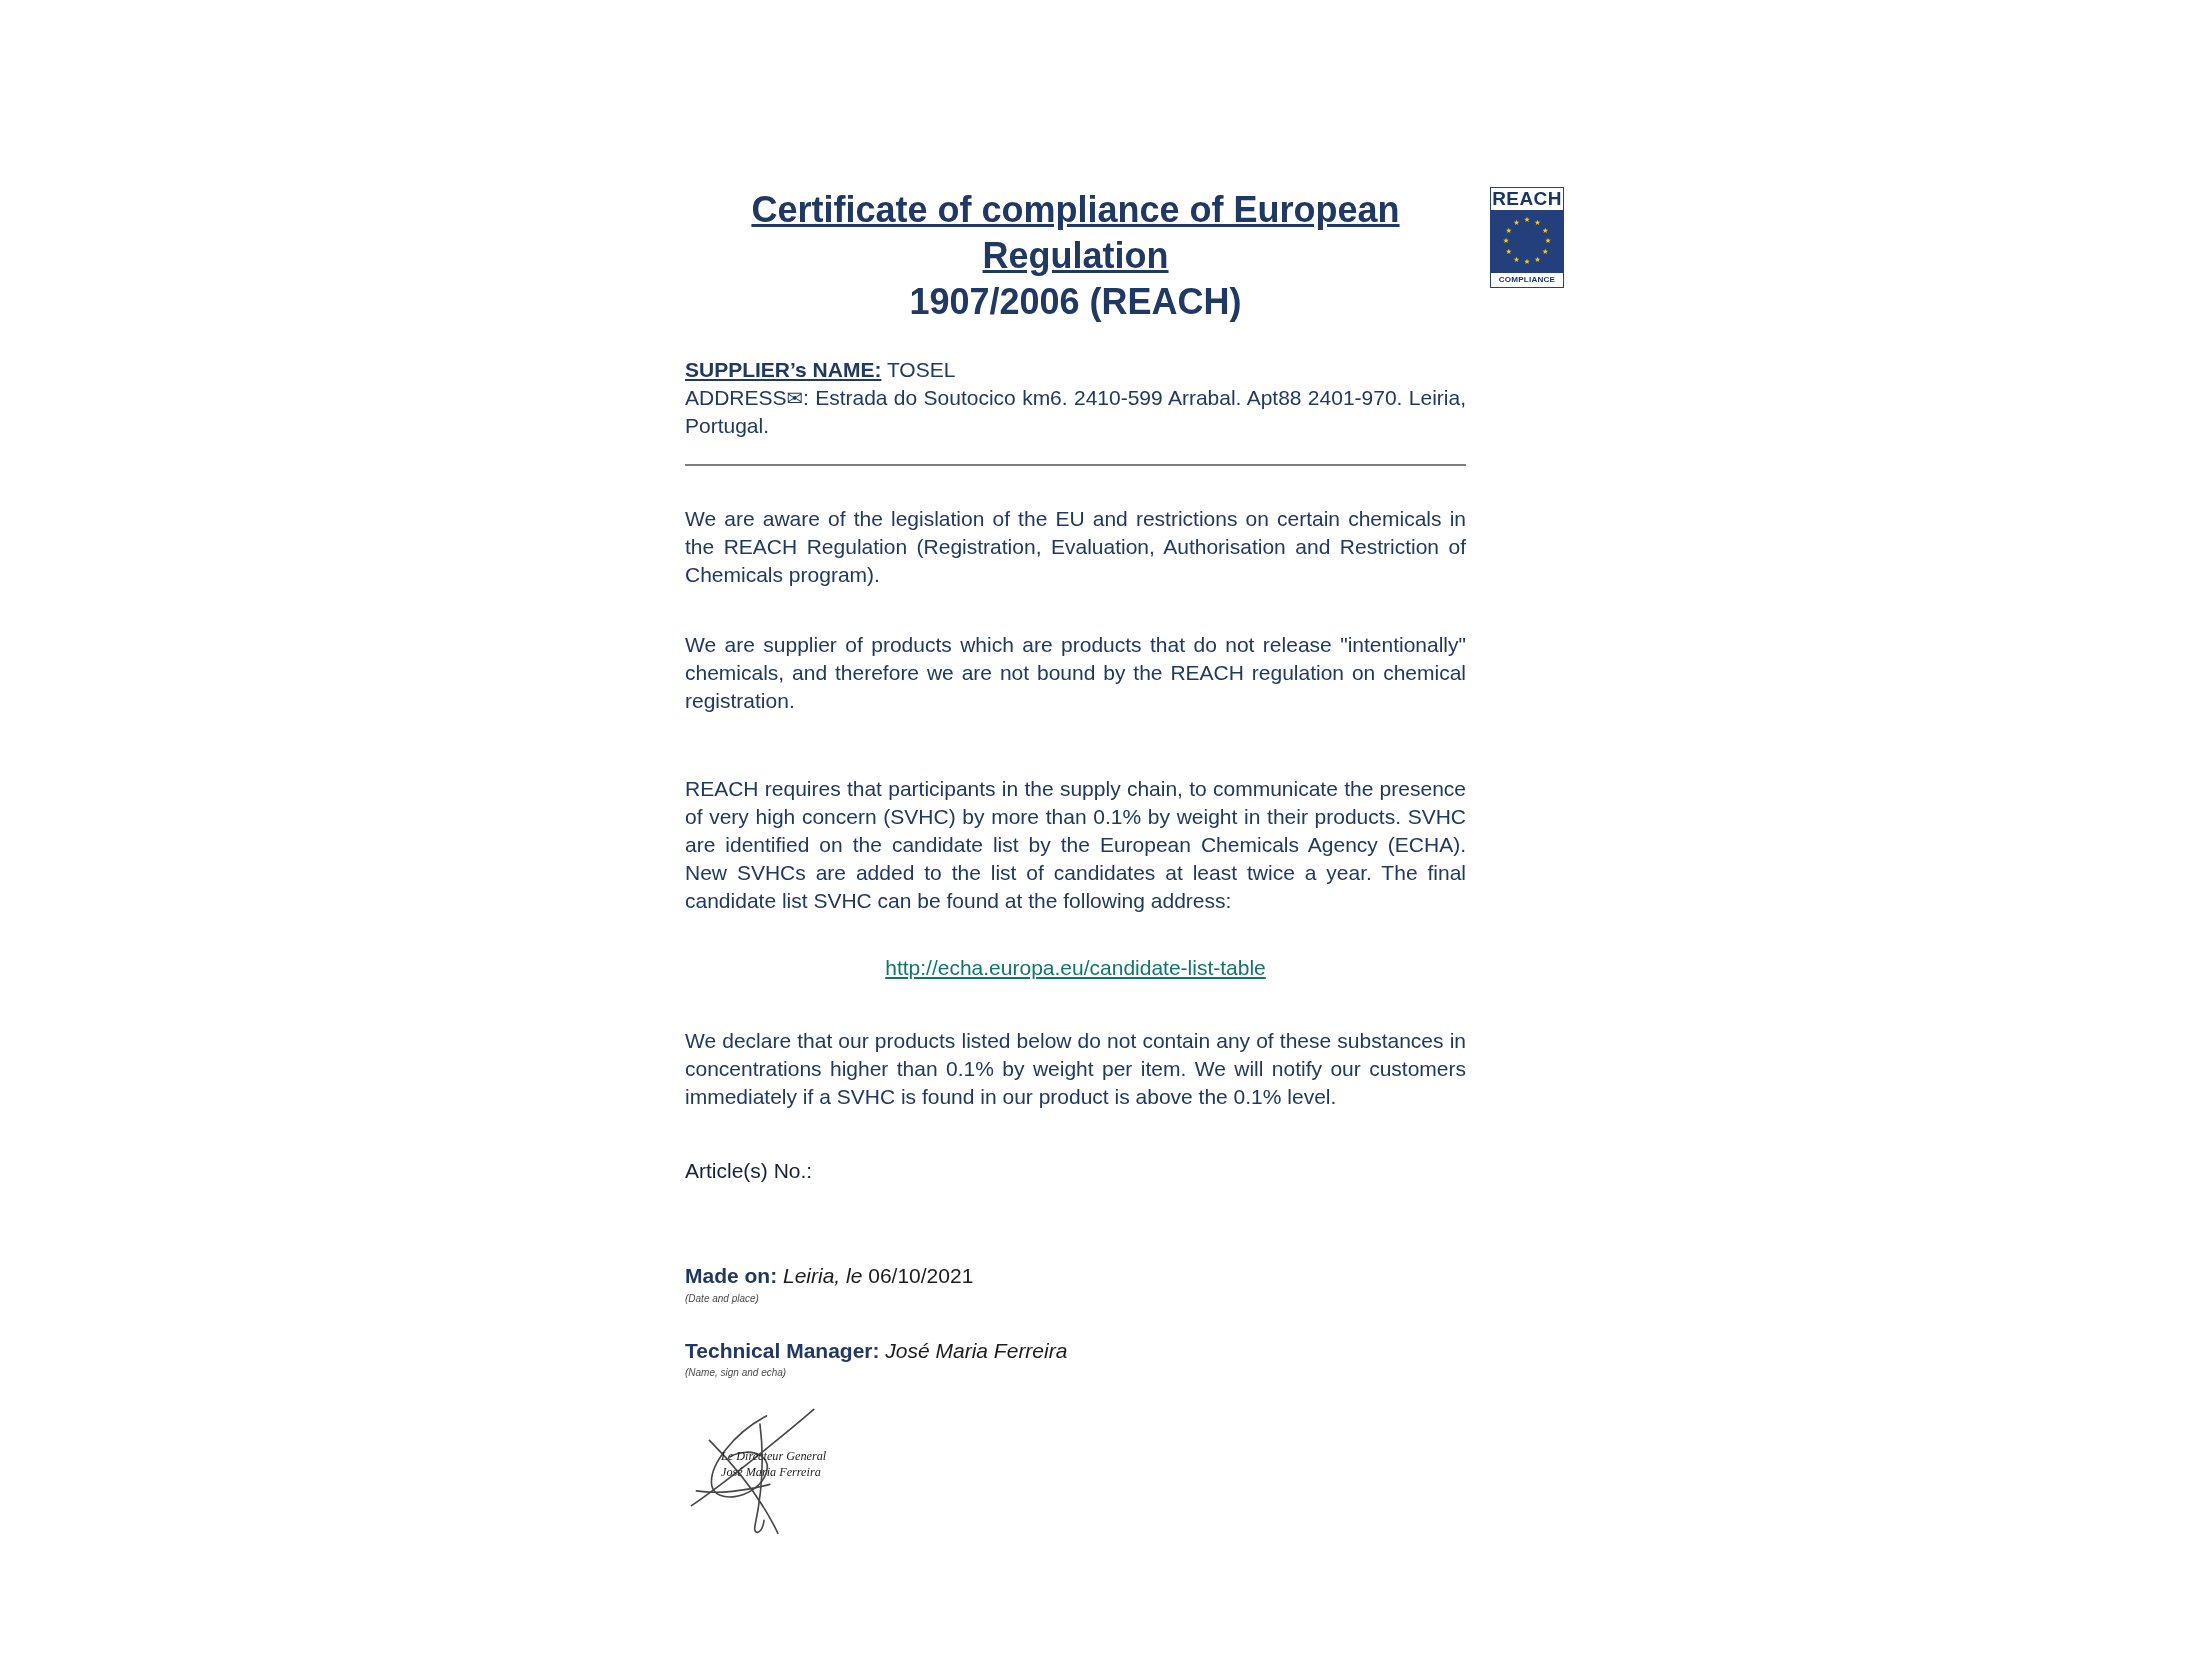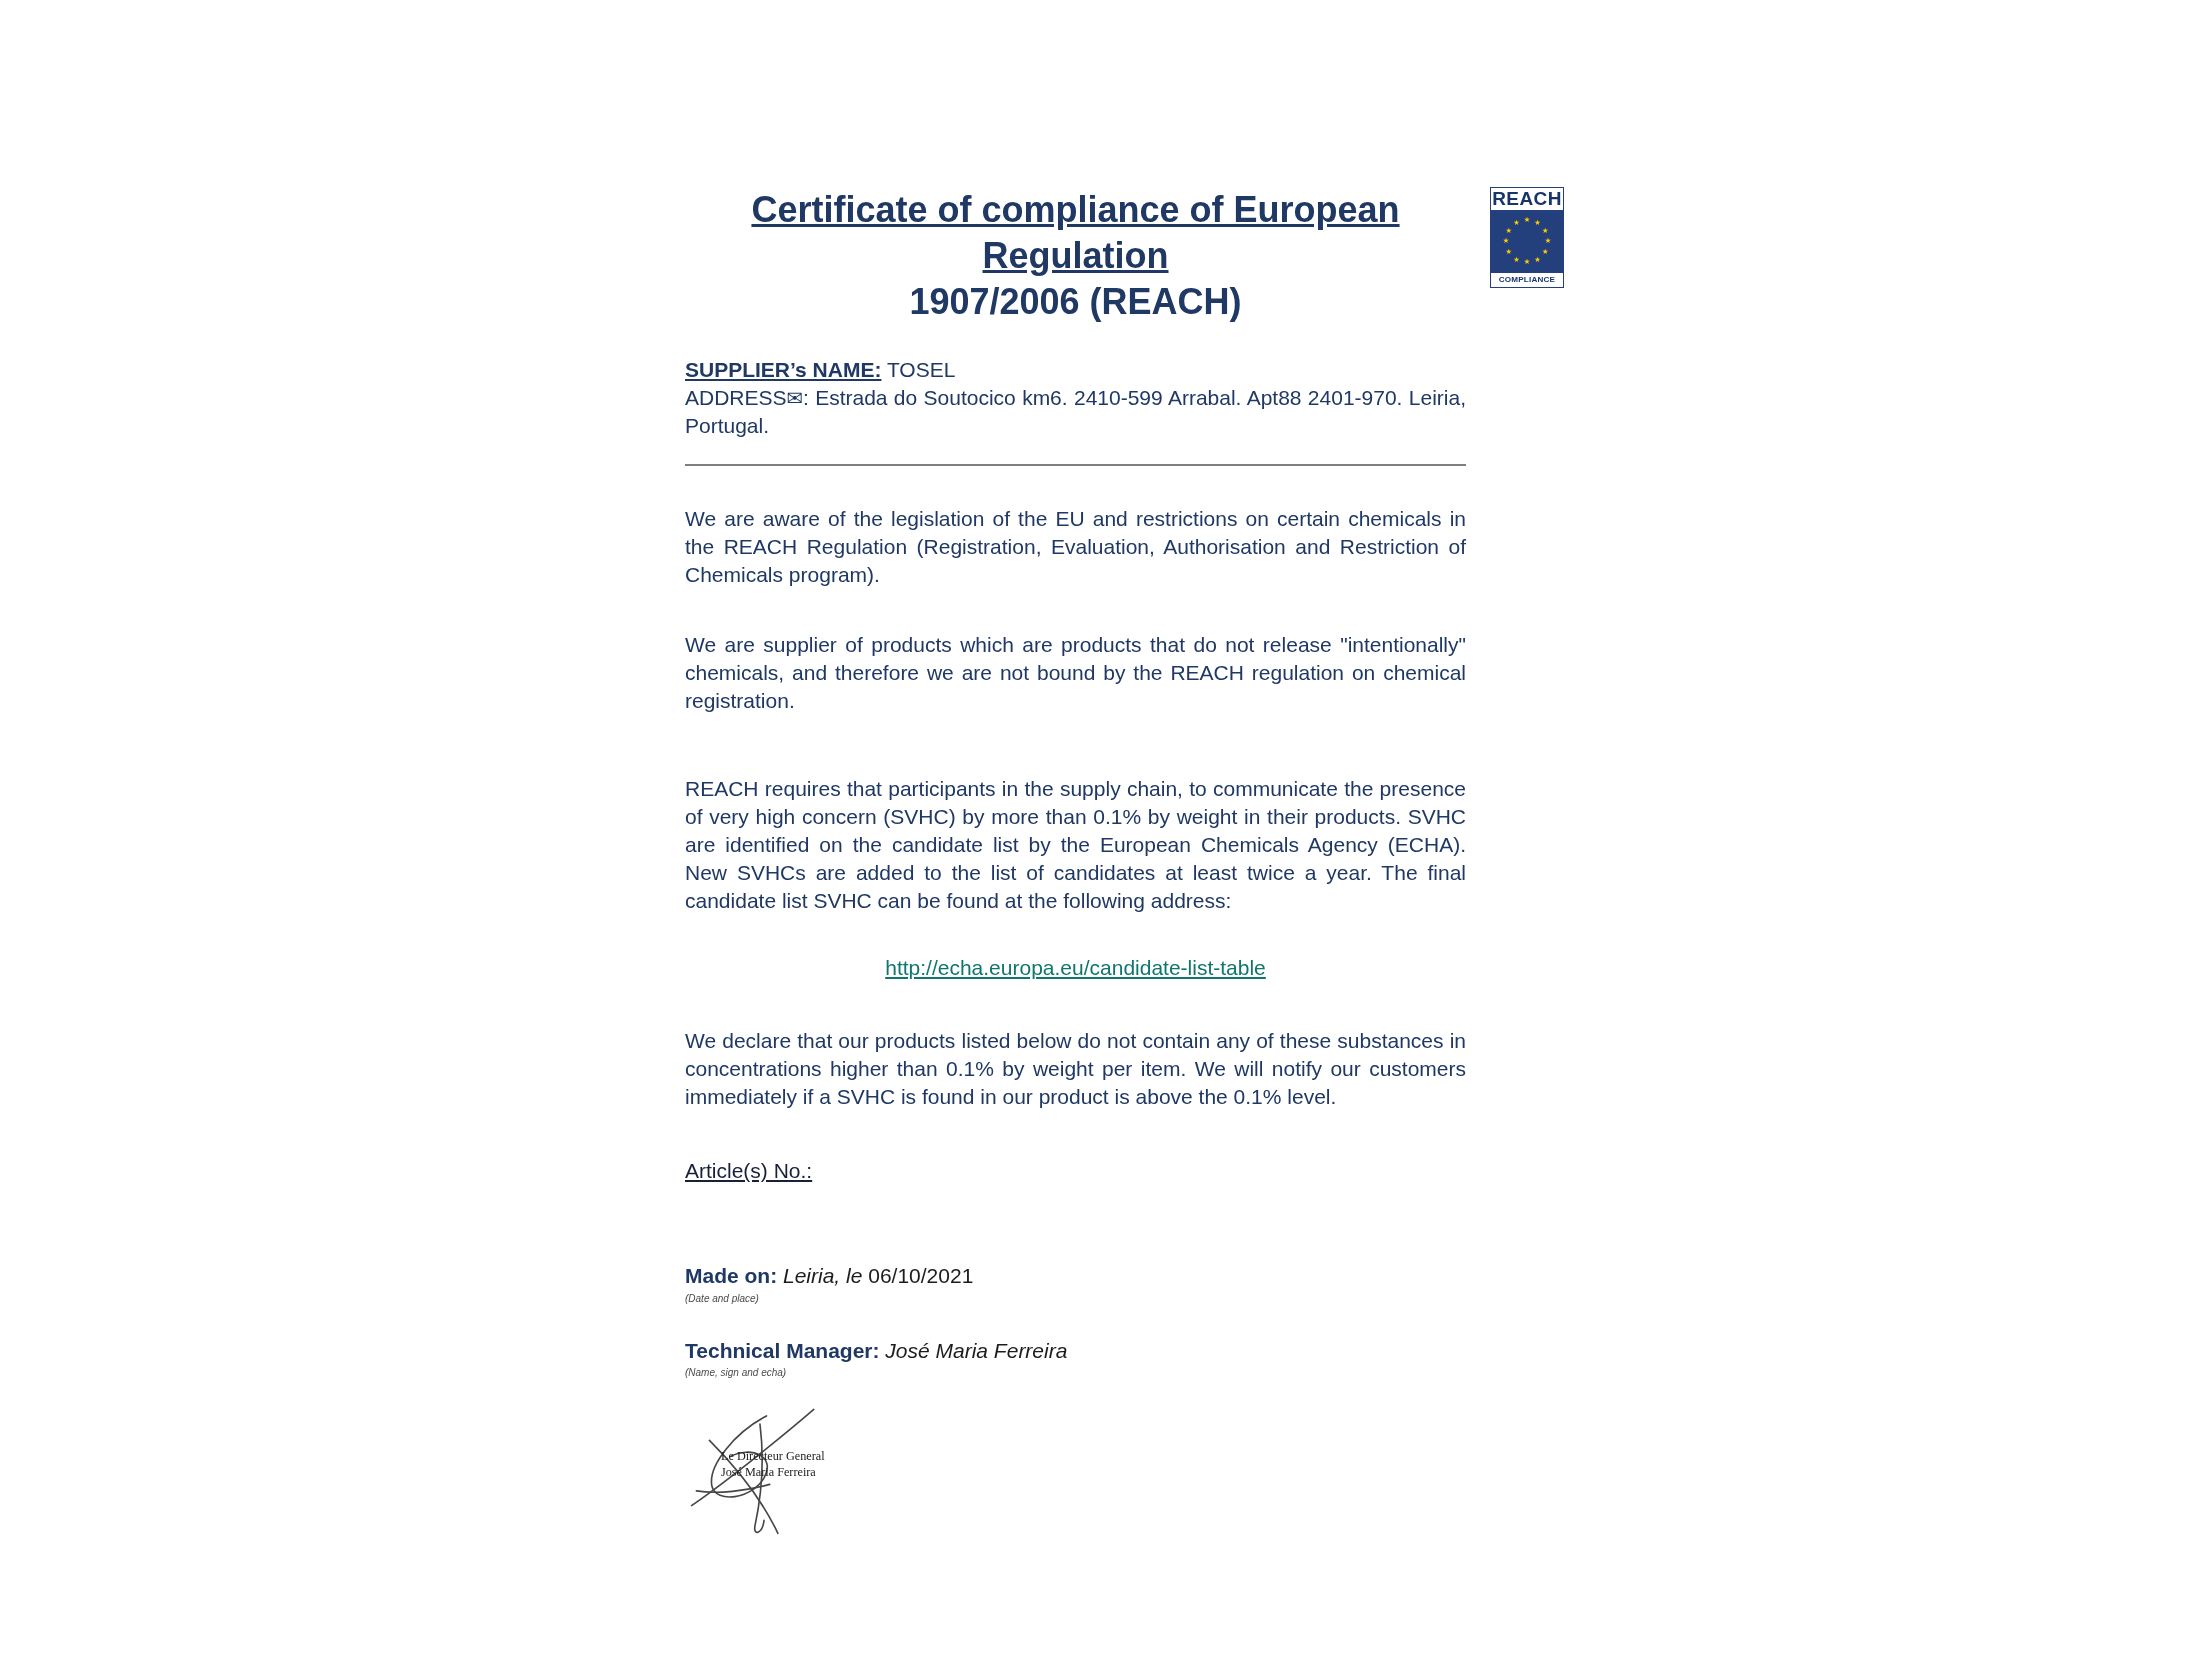--- a/index.html
+++ b/index.html
@@ -15,27 +15,27 @@
   .bold{font-weight:bold;}
   .ul{text-decoration:underline;}
   .icon-glyph{font-size:19.6px;}
   .divider{border:none;border-top:2.4px solid #7f7f7f;margin:24.4px 0 39px 0;}
   .para{margin:0 0 42px 0;}
   .para-p2{margin-bottom:60px;}
   .para-p3{margin-bottom:41px;}
   .link-line{text-align:center;margin:0 0 47px 0;}
   .link-line a{color:#0f766e;text-decoration:underline;cursor:pointer;font-size:21px;}
   .para-p4{margin-bottom:46px;}
-  .article-line{margin:0 0 77px 0;text-align:left;color:#17213a;text-decoration:underline;}
+  .article-line{margin:0 0 77px 0;text-align:left;color:#17213a;}
   .made-line{font-size:21px;line-height:28px;margin:0;}
   .value-dark{color:#1c1c1c;}
   .italic{font-style:italic;}
   .note{font-size:10px;font-style:italic;color:#4a4a4a;margin:2.4px 0 0 0;}
   .manager-block{margin-top:33px;}
-  .signature{position:relative;margin-top:28px;height:163px;width:244px;}
+  .signature{position:relative;margin-top:28px;height:163px;width:244px;font-style:italic;}
   .sig-svg{position:absolute;left:0;top:0;}
   .sig-text{
     position:absolute;left:36px;top:42px;font-size:12.2px;line-height:16.3px;
     color:#1c1c1c;font-family:"Liberation Serif",serif;white-space:nowrap;
   }
   
   .logo{position:absolute;left:1490px;top:187px;width:72px;border:1.6px solid #24407c;background:#fff;}
   .logo-reach{font-weight:bold;font-size:19px;line-height:22px;text-align:center;color:#17356b;letter-spacing:0.4px;}
   .logo-flag{height:62px;background:#24407c;display:flex;align-items:center;justify-content:center;}
   .logo-compliance{font-size:8.1px;font-weight:bold;text-align:center;color:#17356b;border-top:1.6px solid #24407c;padding:2.4px 0;letter-spacing:0.2px;}

